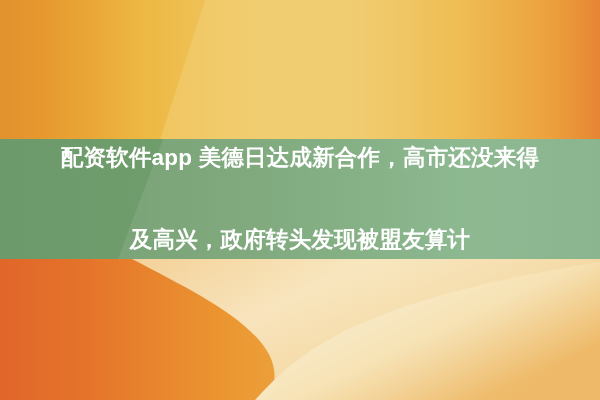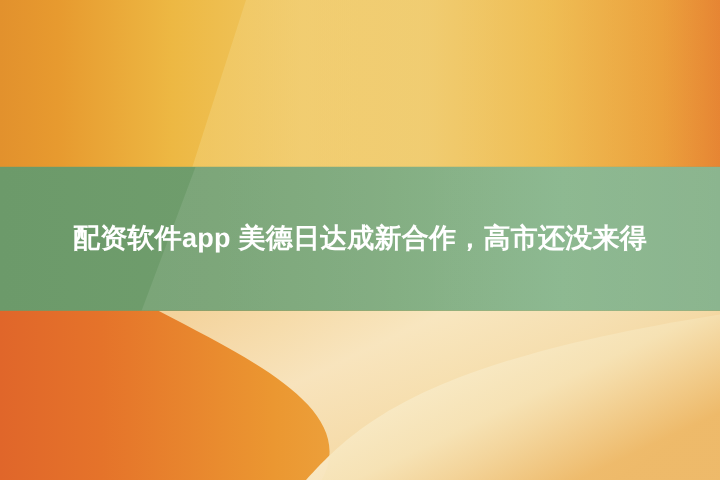--- a/index.html
+++ b/index.html
@@ -141,15 +141,16 @@
           <stop offset="0%" stop-color="#ffffff" stop-opacity="0.09"></stop>
           <stop offset="100%" stop-color="#ffffff" stop-opacity="0.15"></stop>
         </linearGradient>
       </defs>
       <path d="M 163 0 L 600 0 L 600 120 L 118 120 Z" fill="url(#gbLight)"></path>
     </svg>
   </div>
 
   <div class="headline">
     <div class="headline-line">配资软件app 美德日达成新合作，高市还没来得</div>
+    <div class="headline-line">及高兴，政府转头发现被盟友算计</div>
   </div>
 
 </div>
 
 </body></html>

